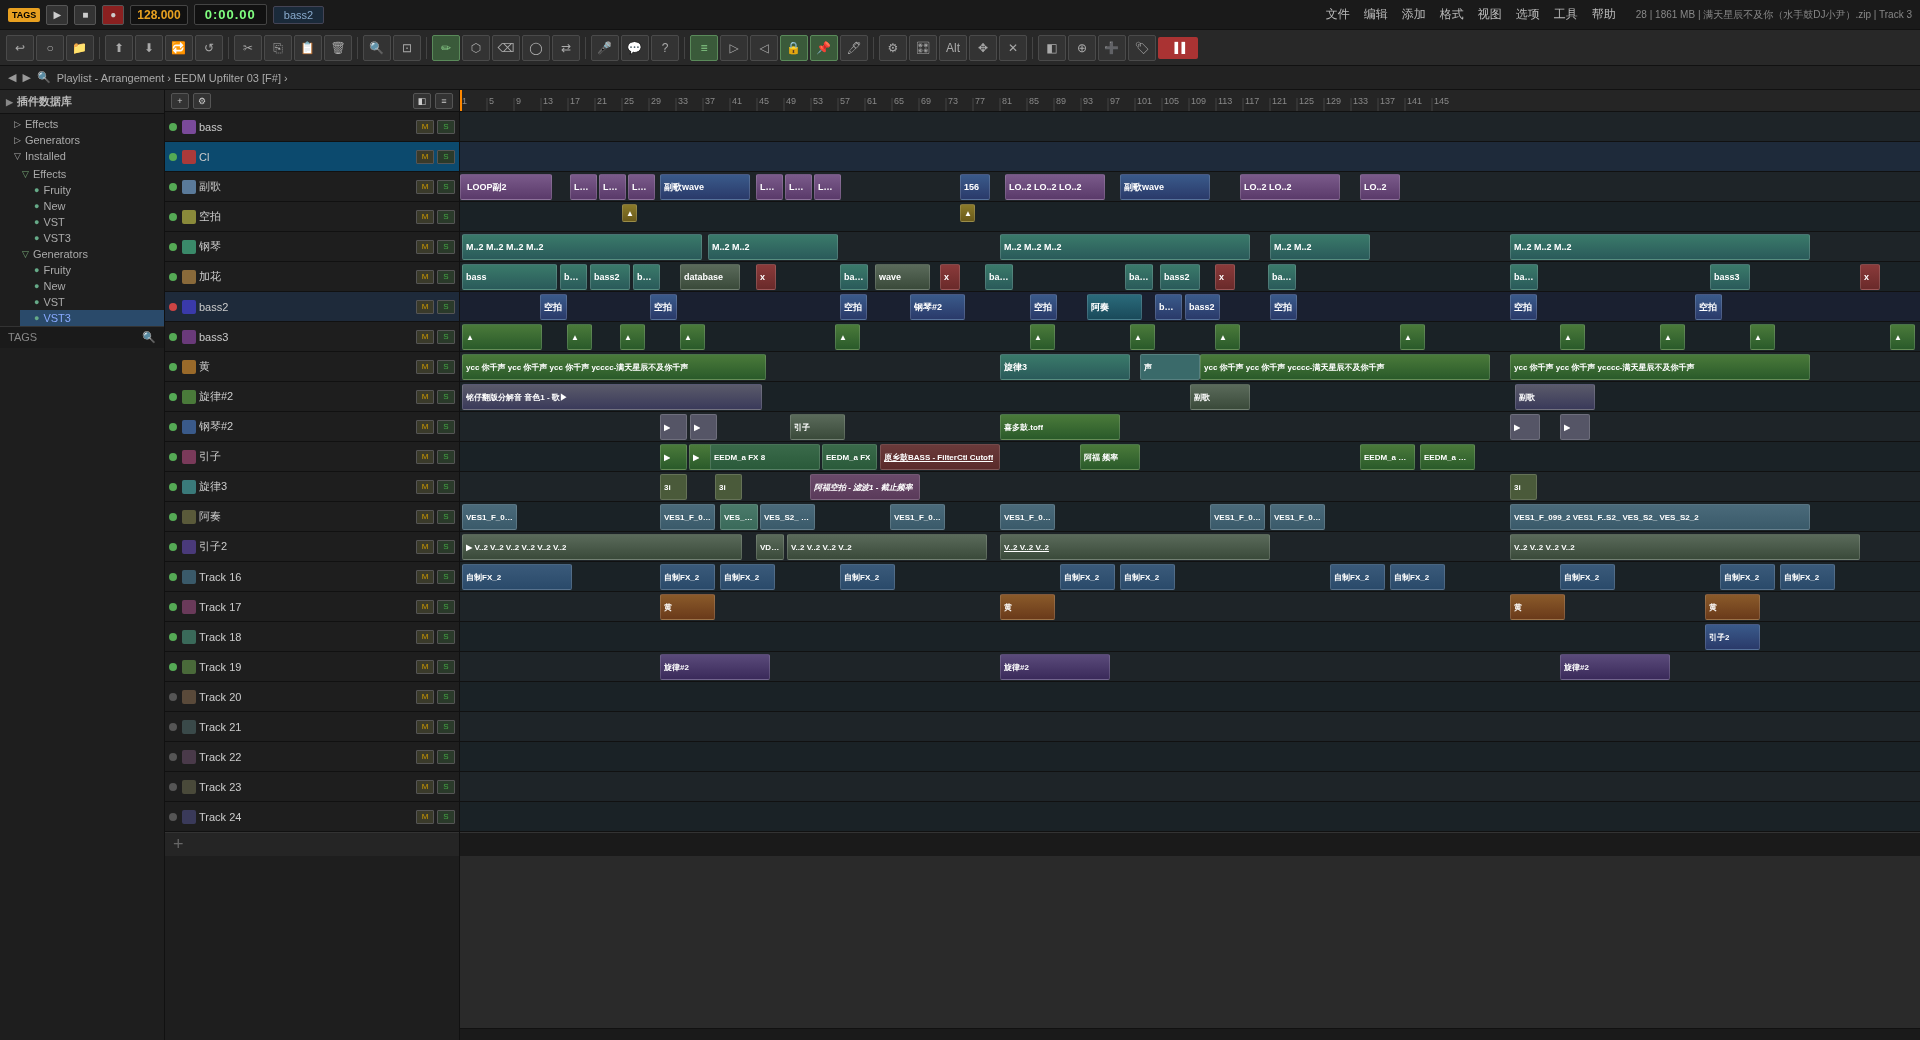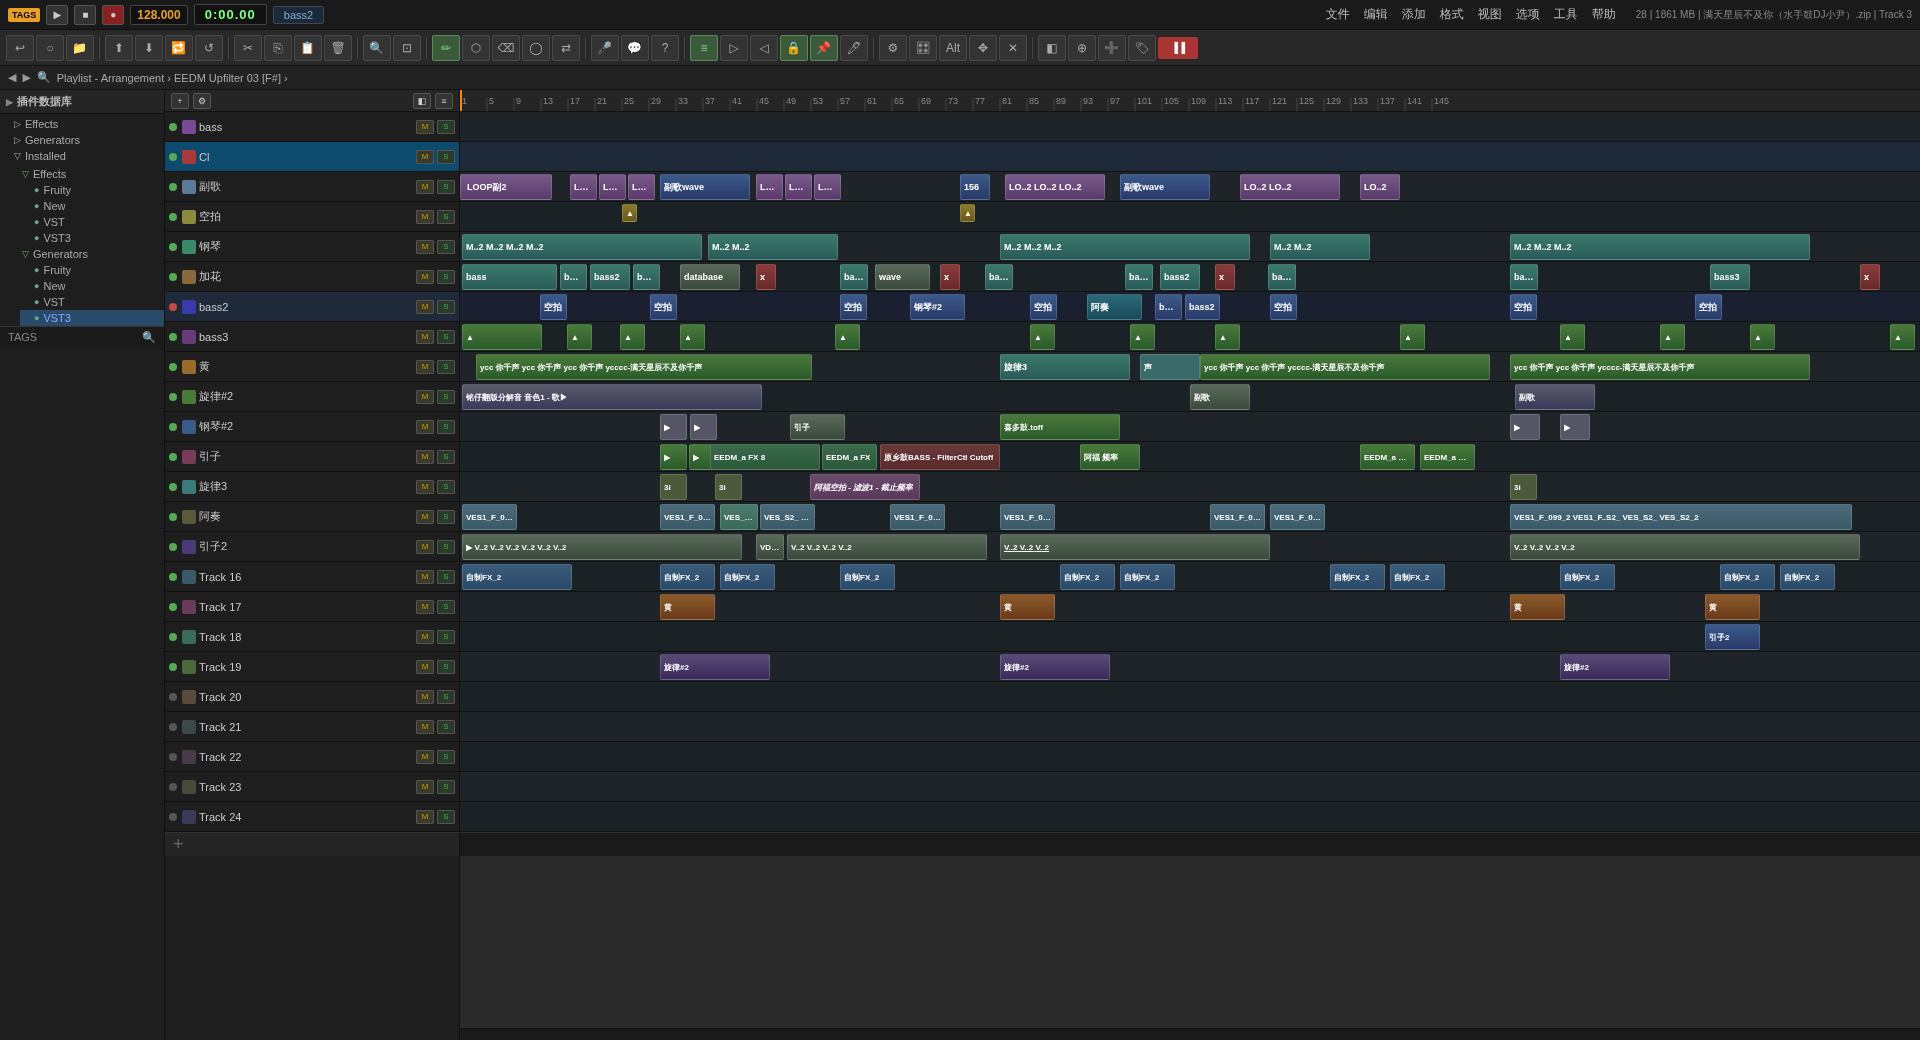--- a/index.html
+++ b/index.html
@@ -946,21 +946,21 @@
             </div>
             <div class="clip clip-green" style="left:1290px;width:25px;">
               <span class="clip-label" style="font-size:8px;">▲</span>
             </div>
             <div class="clip clip-green" style="left:1430px;width:25px;">
               <span class="clip-label" style="font-size:8px;">▲</span>
             </div>
           </div>
 
           <div class="track-lane" style="height:30px;position:relative;">
-            <div class="clip" style="left:16px;width:336px;background:linear-gradient(180deg,#4a7a3a,#2a5a2a);">
+            <div class="clip" style="left:2px;width:304px;background:linear-gradient(180deg,#4a7a3a,#2a5a2a);">
               <span class="clip-label" style="font-size:8px;">ycc 你千声 ycc 你千声 ycc 你千声 ycccc-满天星辰不及你千声</span>
             </div>
             <div class="clip clip-teal" style="left:540px;width:130px;">
               <span class="clip-label">旋律3</span>
             </div>
             <div class="clip" style="left:680px;width:60px;background:#3a6a6a;">
               <span class="clip-label" style="font-size:8px;">声</span>
             </div>
             <div class="clip" style="left:740px;width:290px;background:linear-gradient(180deg,#4a7a3a,#2a5a2a);">
               <span class="clip-label" style="font-size:8px;">ycc 你千声 ycc 你千声 ycccc-满天星辰不及你千声</span>
@@ -1010,21 +1010,21 @@
             <div class="clip clip-green" style="left:229px;width:27px;">
               <span class="clip-label" style="font-size:8px;">▶</span>
             </div>
             <div class="clip" style="left:250px;width:110px;background:linear-gradient(180deg,#3a6a4a,#2a5a3a);">
               <span class="clip-label" style="font-size:8px;">EEDM_a FX 8</span>
             </div>
             <div class="clip" style="left:362px;width:55px;background:linear-gradient(180deg,#3a6a4a,#2a5a3a);">
               <span class="clip-label" style="font-size:8px;">EEDM_a FX</span>
             </div>
             <div class="clip" style="left:420px;width:120px;background:linear-gradient(180deg,#6a3a3a,#5a2a2a);">
-              <span class="clip-label" style="font-size:8px;">原乡鼓BASS - FilterCtl Cutoff</span>
+              <span class="clip-label" style="font-size:8px;text-decoration:underline;">原乡鼓BASS - FilterCtl Cutoff</span>
             </div>
             <div class="clip clip-green" style="left:620px;width:60px;">
               <span class="clip-label" style="font-size:8px;">阿福 频率</span>
             </div>
             <div class="clip clip-green" style="left:900px;width:55px;">
               <span class="clip-label" style="font-size:8px;">EEDM_a FX 8</span>
             </div>
             <div class="clip clip-green" style="left:960px;width:55px;">
               <span class="clip-label" style="font-size:8px;">EEDM_a FX 8</span>
             </div>
@@ -1063,21 +1063,21 @@
             </div>
             <div class="clip" style="left:540px;width:55px;background:linear-gradient(180deg,#4a6a7a,#3a5a6a);">
               <span class="clip-label" style="font-size:8px;">VES1_F_099_2</span>
             </div>
             <div class="clip" style="left:750px;width:55px;background:linear-gradient(180deg,#4a6a7a,#3a5a6a);">
               <span class="clip-label" style="font-size:8px;">VES1_F_099</span>
             </div>
             <div class="clip" style="left:810px;width:55px;background:linear-gradient(180deg,#4a6a7a,#3a5a6a);">
               <span class="clip-label" style="font-size:8px;">VES1_F_099_2</span>
             </div>
-            <div class="clip" style="left:1050px;width:342px;background:linear-gradient(180deg,#4a6a7a,#3a5a6a);">
+            <div class="clip" style="left:1050px;width:300px;background:linear-gradient(180deg,#4a6a7a,#3a5a6a);">
               <span class="clip-label" style="font-size:8px;">VES1_F_099_2 VES1_F..S2_ VES_S2_ VES_S2_2</span>
             </div>
           </div>
 
           <div class="track-lane" style="height:30px;position:relative;">
             <div class="clip clip-gray" style="left:2px;width:280px;">
               <span class="clip-label" style="font-size:8px;">▶ V..2 V..2 V..2 V..2 V..2 V..2</span>
             </div>
             <div class="clip clip-gray" style="left:296px;width:28px;">
               <span class="clip-label" style="font-size:8px;">VDE1</span>

